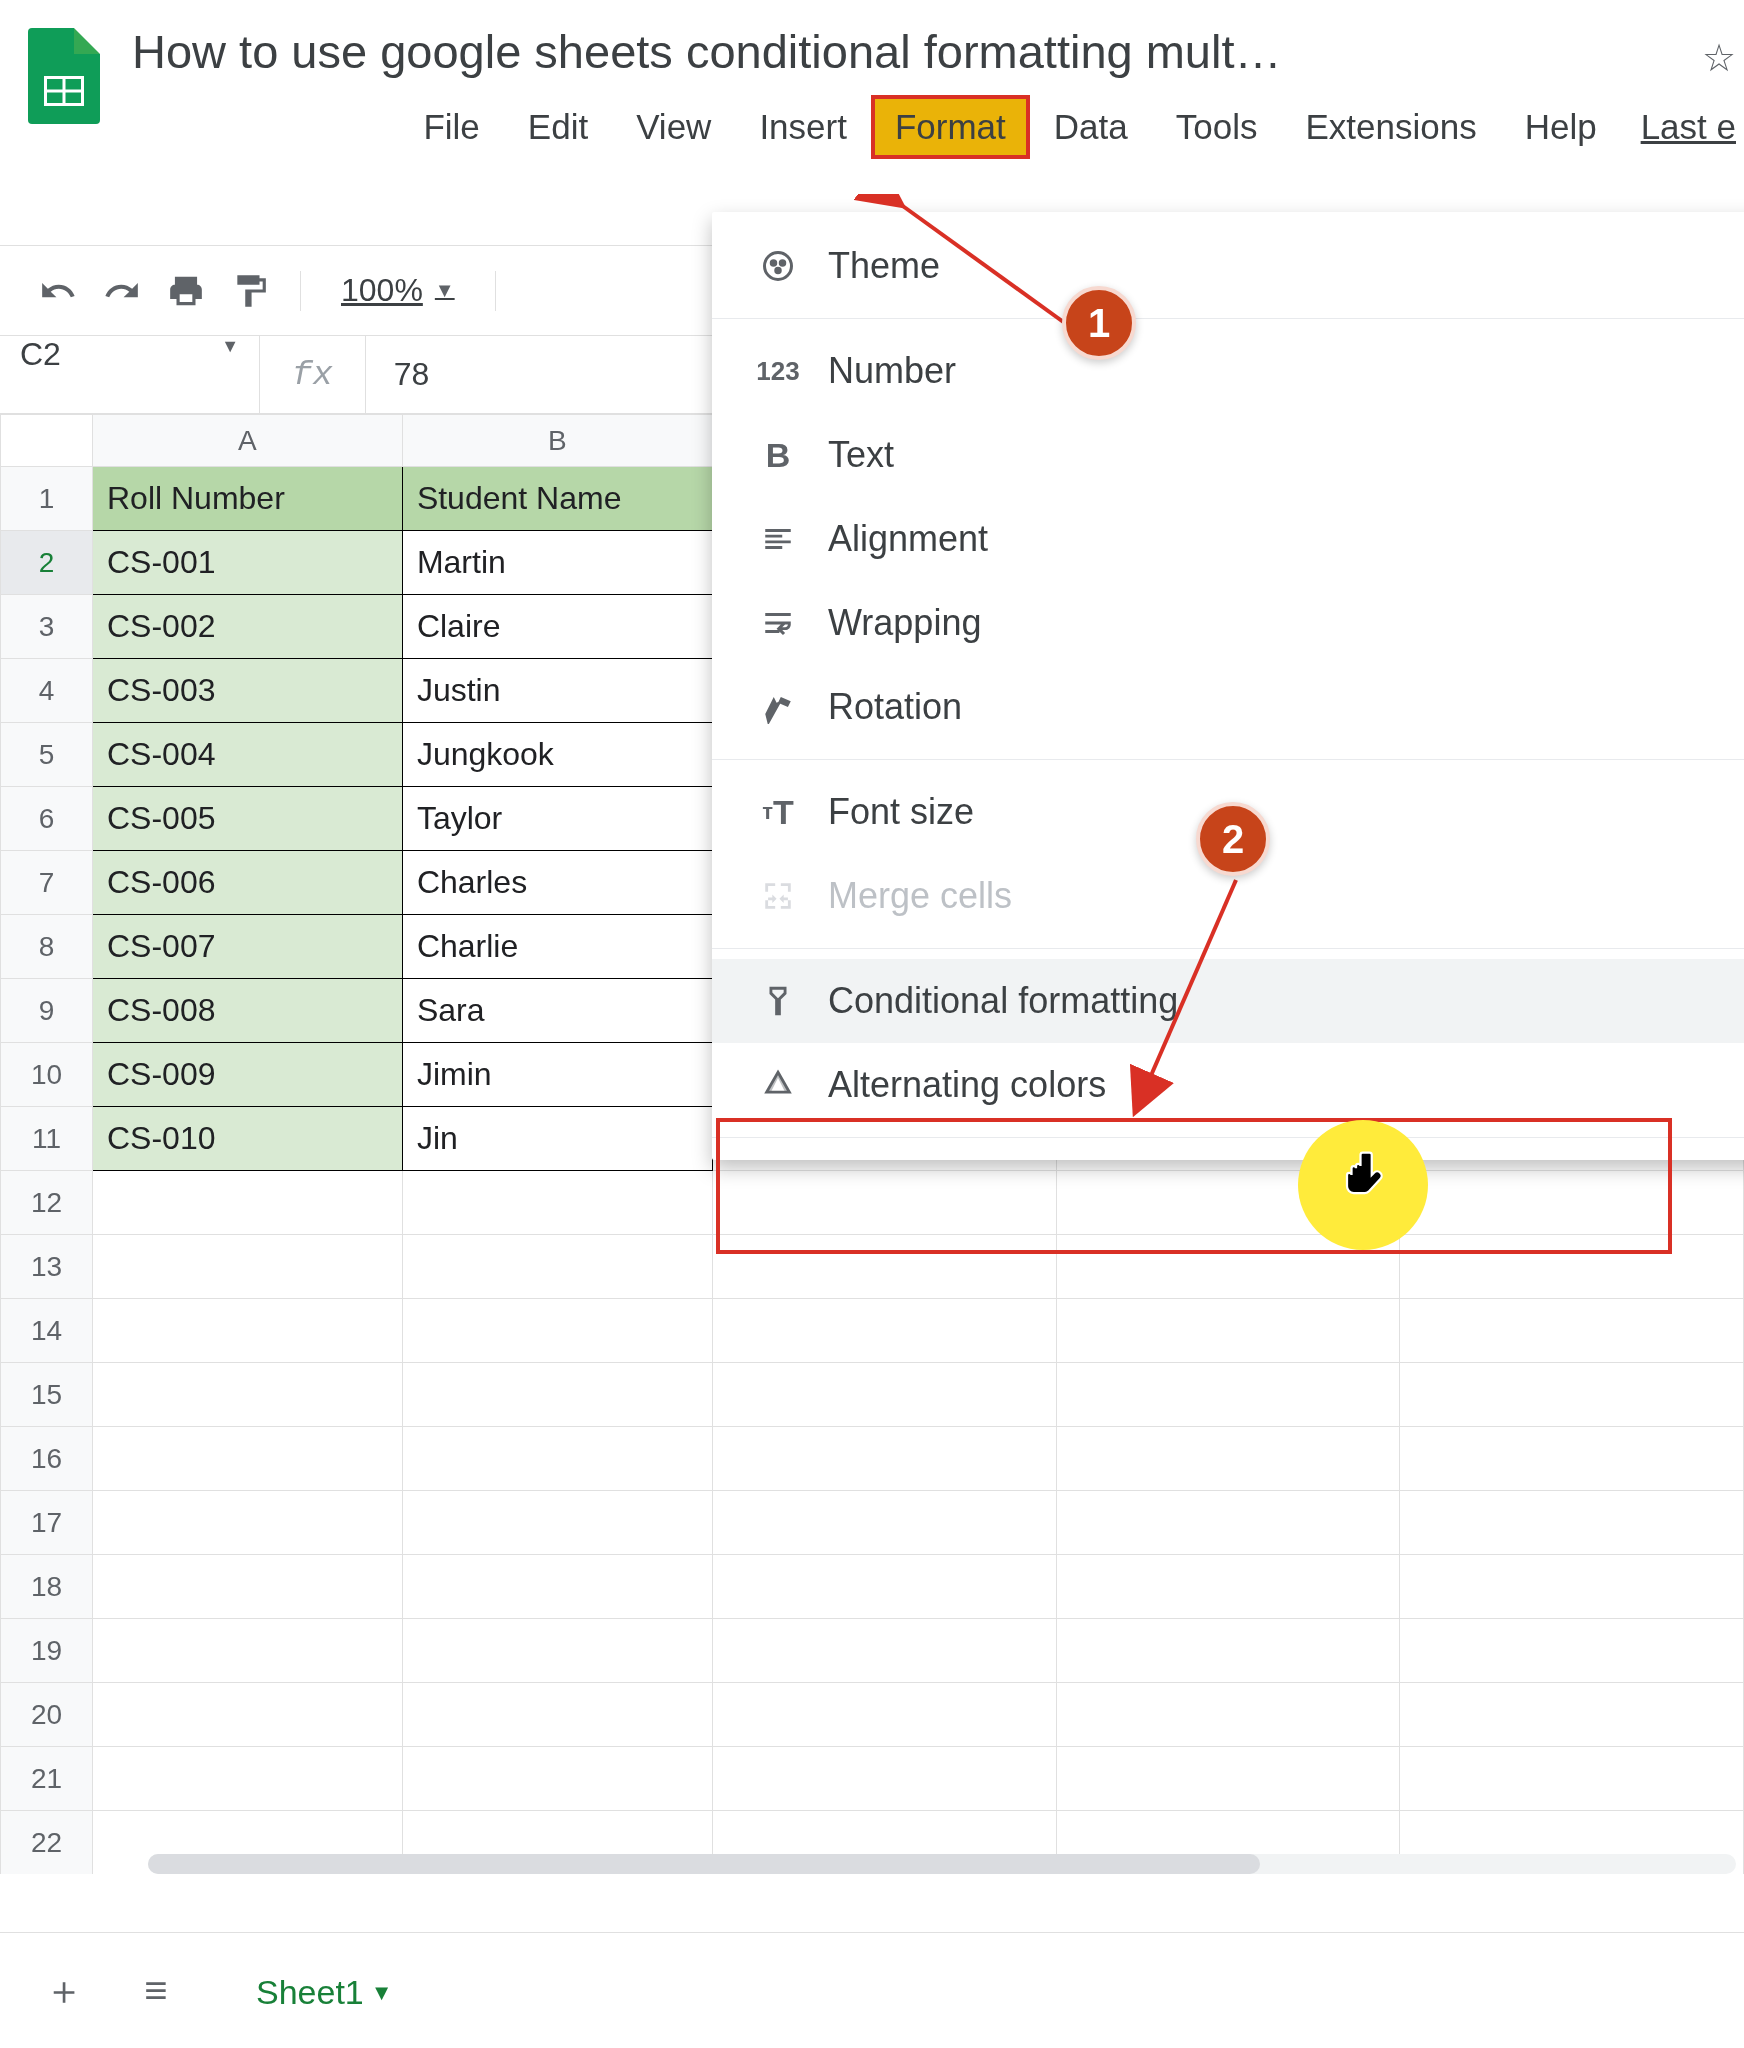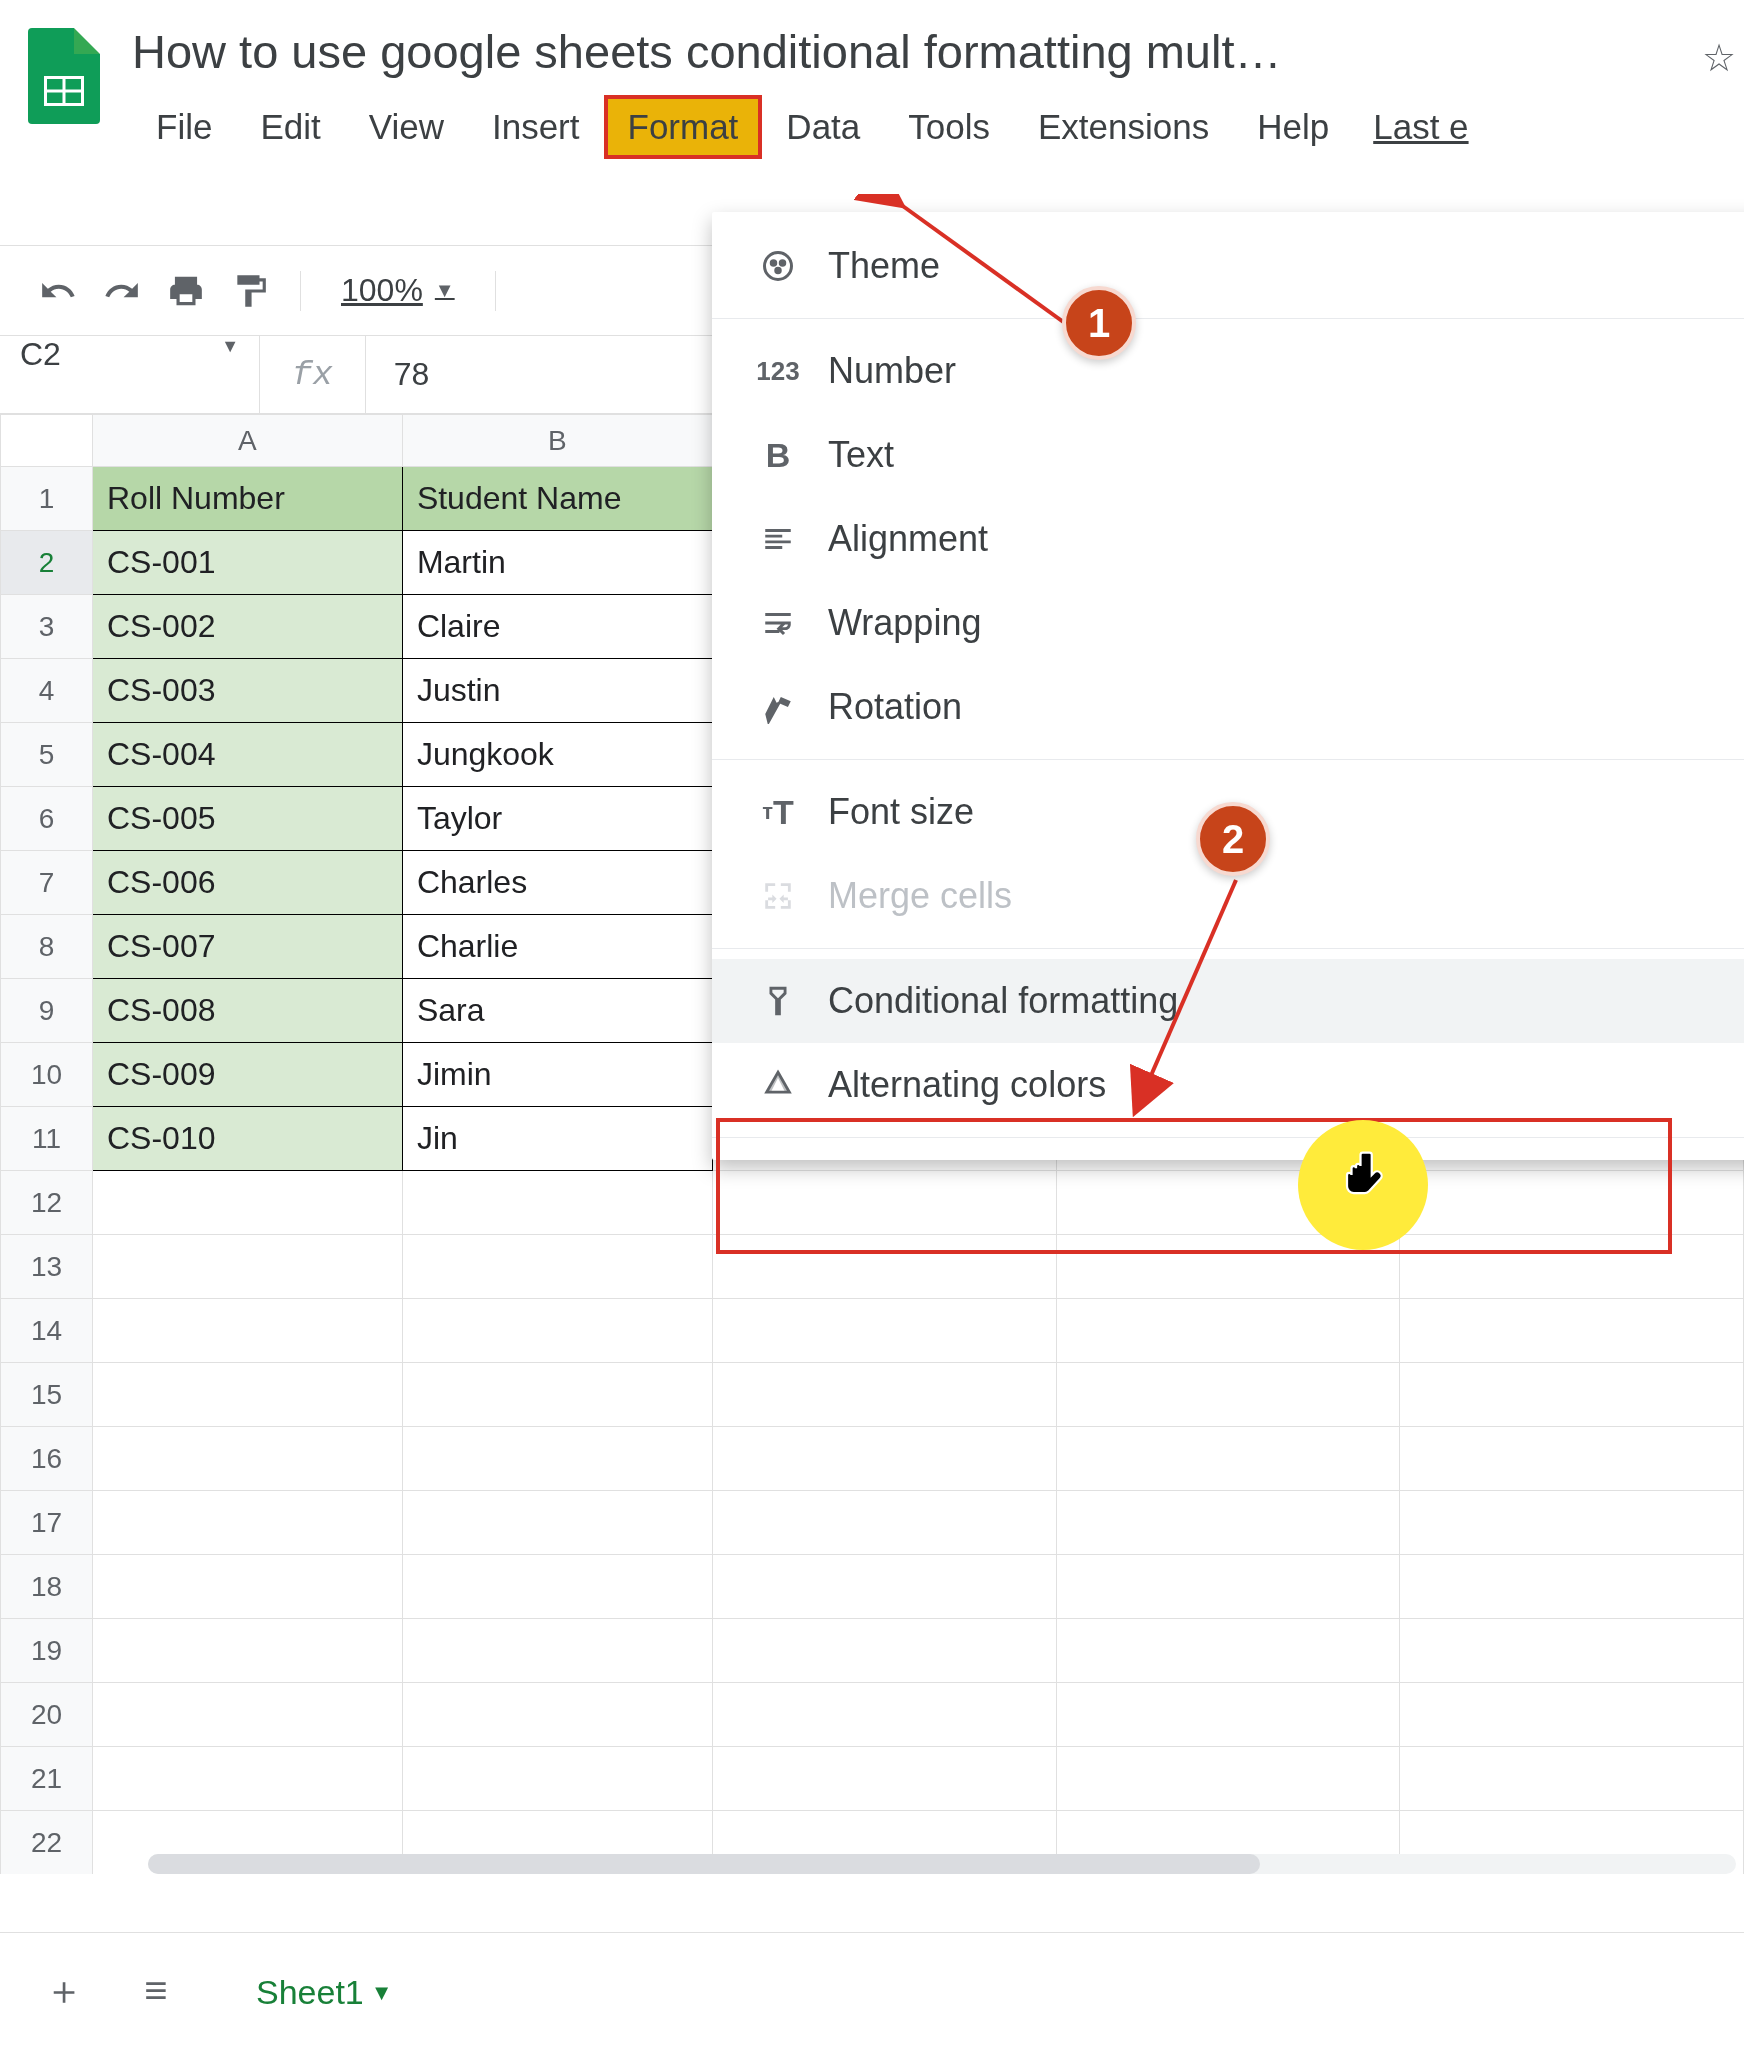--- a/index.html
+++ b/index.html
@@ -62,20 +62,21 @@
       position: absolute;
       top: 36px;
       right: 8px;
       font-size: 38px;
       color: #5f6368;
     }
     .menu-bar {
       display: flex;
       gap: 0;
       margin-top: 4px;
+      justify-content: flex-end;
     }
     .menu-item {
       font-size: 35px;
       color: #3c4043;
       padding: 12px 24px;
       border-radius: 4px;
       cursor: pointer;
       white-space: nowrap;
     }
     .menu-item.active {

